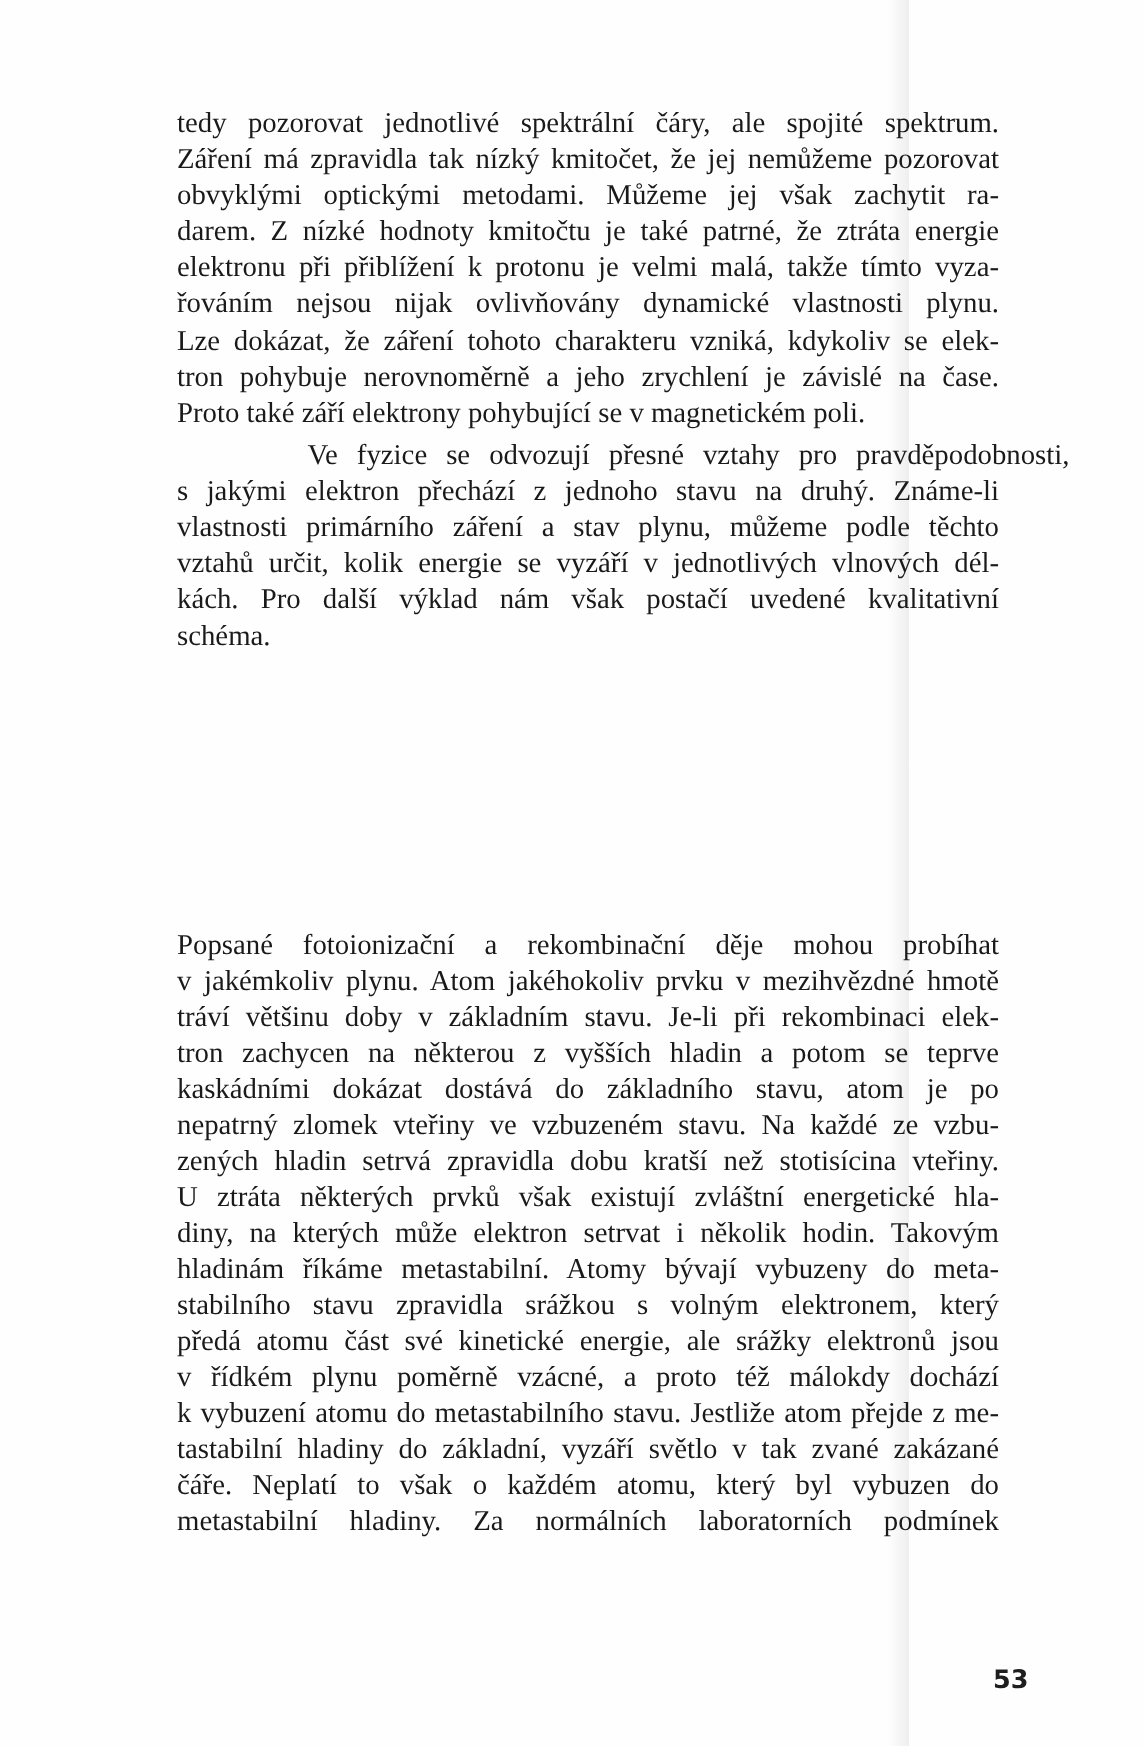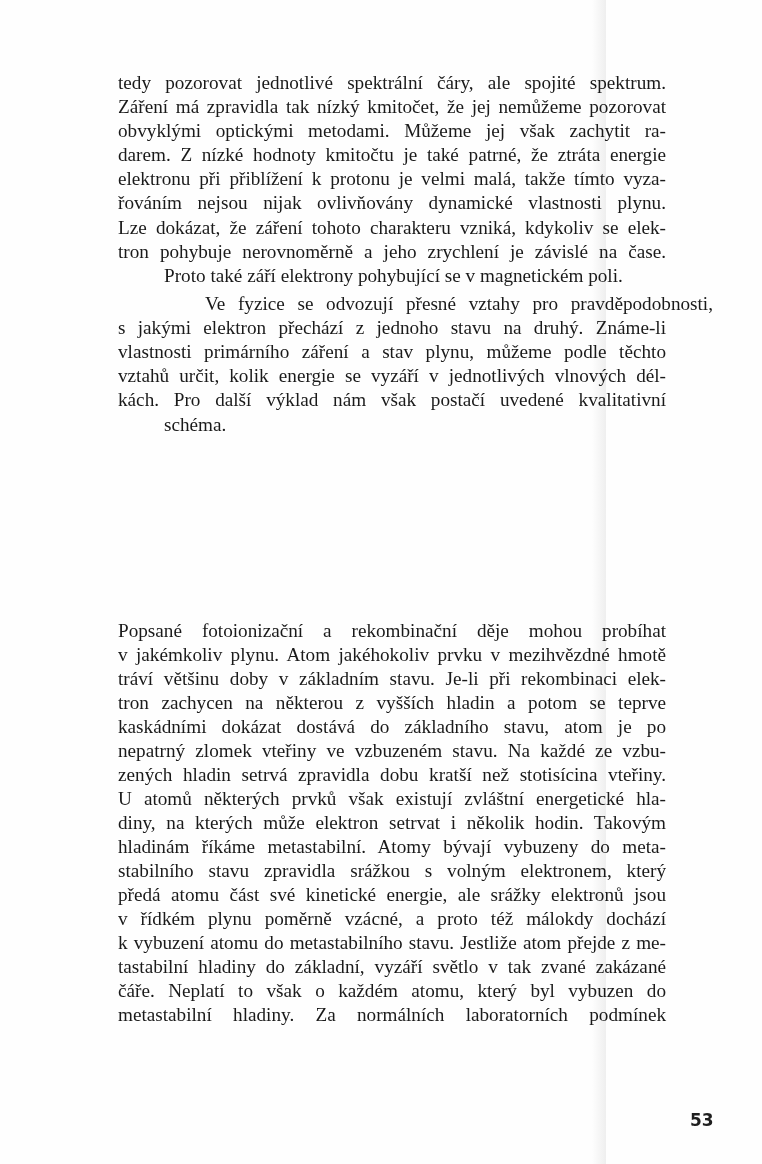--- a/index.html
+++ b/index.html
@@ -10,32 +10,32 @@
     color: #1a1a1a;
   }
   .page { position: absolute; left: 0; top: 0; width: 606px; height: 1164px; }
   .edge { position: absolute; right: 0; top: 0; width: 14px; height: 1164px;
           background: linear-gradient(to right, rgba(255,255,255,0), rgba(232,232,232,0.7)); }
   .line {
     position: absolute; left: 118px; width: 548px;
     font-size: 19.2px; line-height: 24px; white-space: nowrap;
     text-align: justify; text-align-last: justify;
   }
-  .line.last { text-align-last: left; margin-left: 46px; }
+  .line.last { text-align-last: left; }
   .line.indent { left: 158px; width: 508px; margin-left: 47px; }
   .heading {
     position: absolute; left: 118px; top: 566px;
     font-family: "DejaVu Sans", "Liberation Sans", sans-serif;
     font-weight: bold; font-size: 14.5px; line-height: 22px; color: #1e1e1e;
     white-space: nowrap;
   }
   .pagenum {
     position: absolute; left: 662px; top: 1108px;
     font-family: "DejaVu Sans", "Liberation Sans", sans-serif;
-    font-weight: bold; font-size: 17px; line-height: 24px; color: #1e1e1e; margin-left: 28px;
+    font-weight: bold; font-size: 17px; line-height: 24px; color: #1e1e1e;
   }
 </style>
 </head>
 <body>
 
 <div class="page">
   <div class="edge"></div>
 
   <div>
     <div class="line" style="top:71px">tedy pozorovat jednotlivé spektrální čáry, ale spojité spektrum.</div>
@@ -60,21 +60,21 @@
 
 
   <div>
     <div class="line" style="top:619px">Popsané fotoionizační a rekombinační děje mohou probíhat</div>
     <div class="line" style="top:643px">v jakémkoliv plynu. Atom jakéhokoliv prvku v mezihvězdné hmotě</div>
     <div class="line" style="top:667px">tráví většinu doby v základním stavu. Je-li při rekombinaci elek-</div>
     <div class="line" style="top:691px">tron zachycen na některou z vyšších hladin a potom se teprve</div>
     <div class="line" style="top:715px">kaskádními dokázat dostává do základního stavu, atom je po</div>
     <div class="line" style="top:739px">nepatrný zlomek vteřiny ve vzbuzeném stavu. Na každé ze vzbu-</div>
     <div class="line" style="top:763px">zených hladin setrvá zpravidla dobu kratší než stotisícina vteřiny.</div>
-    <div class="line" style="top:787px">U atomů některých prvků však existují zvláštní energetické hla-</div>
+    <div class="line" style="top:787px">U ztráta některých prvků však existují zvláštní energetické hla-</div>
     <div class="line" style="top:811px">diny, na kterých může elektron setrvat i několik hodin. Takovým</div>
     <div class="line" style="top:835px">hladinám říkáme metastabilní. Atomy bývají vybuzeny do meta-</div>
     <div class="line" style="top:859px">stabilního stavu zpravidla srážkou s volným elektronem, který</div>
     <div class="line" style="top:883px">předá atomu část své kinetické energie, ale srážky elektronů jsou</div>
     <div class="line" style="top:907px">v řídkém plynu poměrně vzácné, a proto též málokdy dochází</div>
     <div class="line" style="top:931px">k vybuzení atomu do metastabilního stavu. Jestliže atom přejde z me-</div>
     <div class="line" style="top:955px">tastabilní hladiny do základní, vyzáří světlo v tak zvané zakázané</div>
     <div class="line" style="top:979px">čáře. Neplatí to však o každém atomu, který byl vybuzen do</div>
     <div class="line" style="top:1003px">metastabilní hladiny. Za normálních laboratorních podmínek</div>
   </div>

